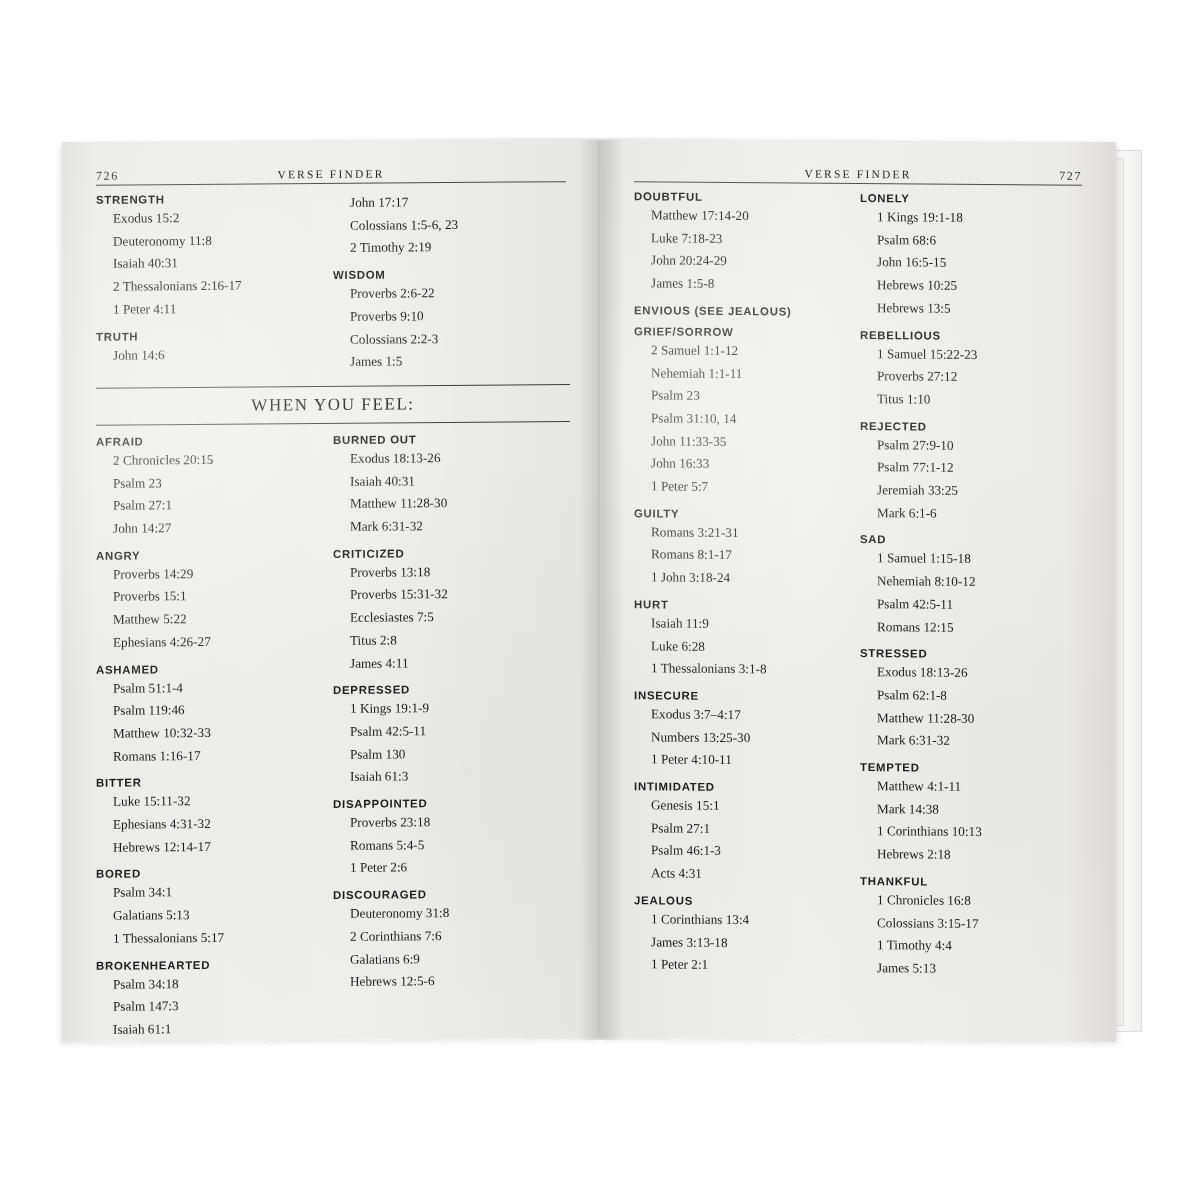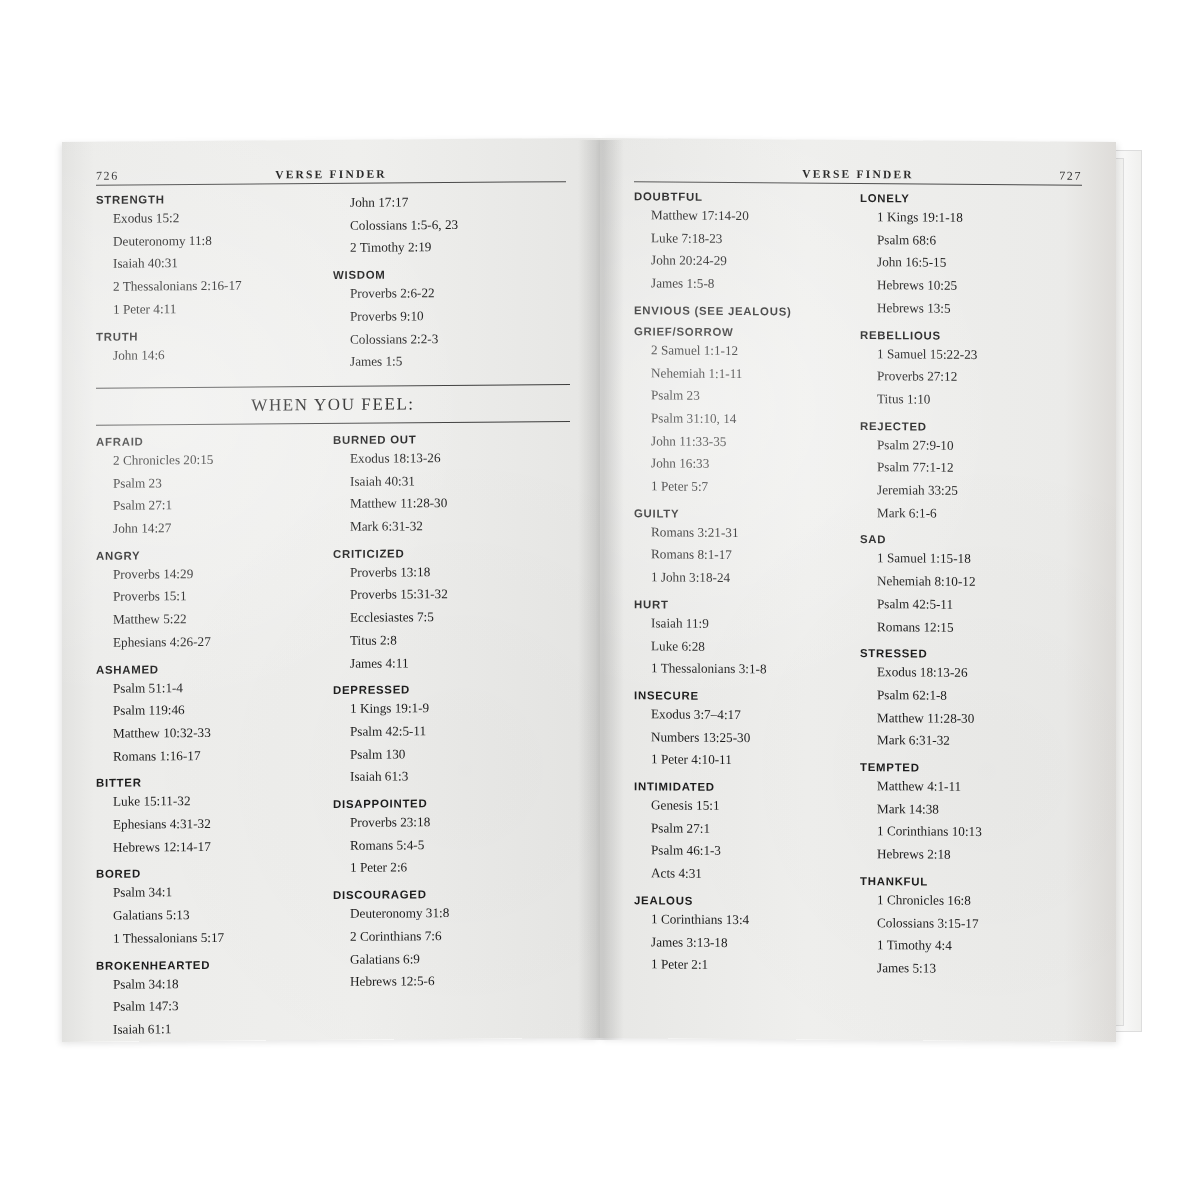--- a/index.html
+++ b/index.html
@@ -98,21 +98,21 @@
     color: #2b2b2b;
   }
   .runhead .folio.left { left: 0; }
   .runhead .folio.right { right: 0; }
   .runhead .rule {
     position: absolute;
     left: 0; right: 0; bottom: 0;
     height: 1px;
     background: #4a4a4a;
   }
-  .runhead .title { position: relative; z-index: 2; background: transparent; padding: 0 10px; font-weight: bold; }
+  .runhead .title { position: relative; z-index: 2; background: transparent; padding: 0 10px; }
 
   
   .cols {
     position: absolute;
     top: 52px;
     left: 34px;
     right: 30px;
     bottom: 24px;
     display: flex;
     gap: 0;

